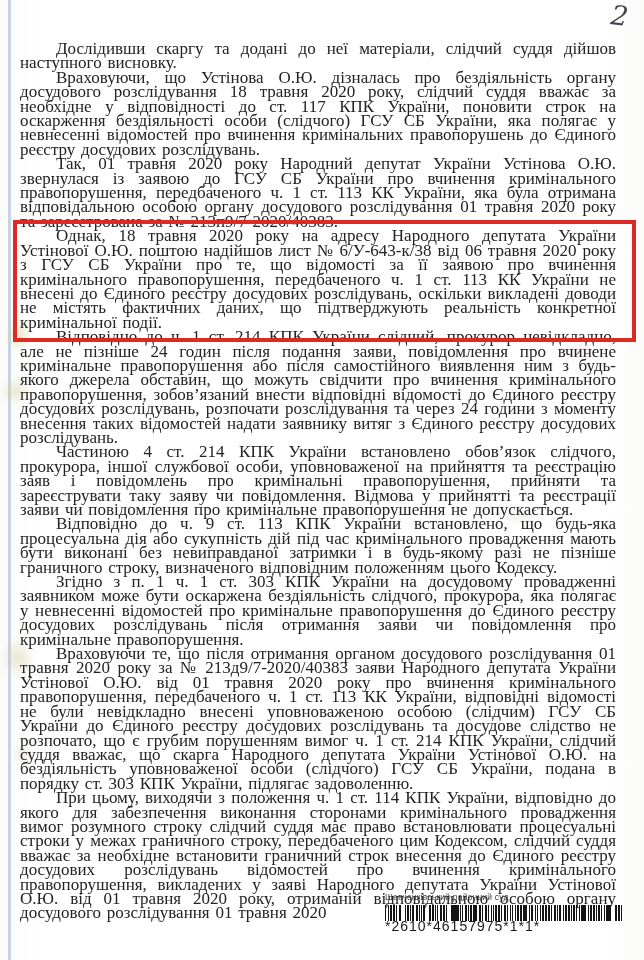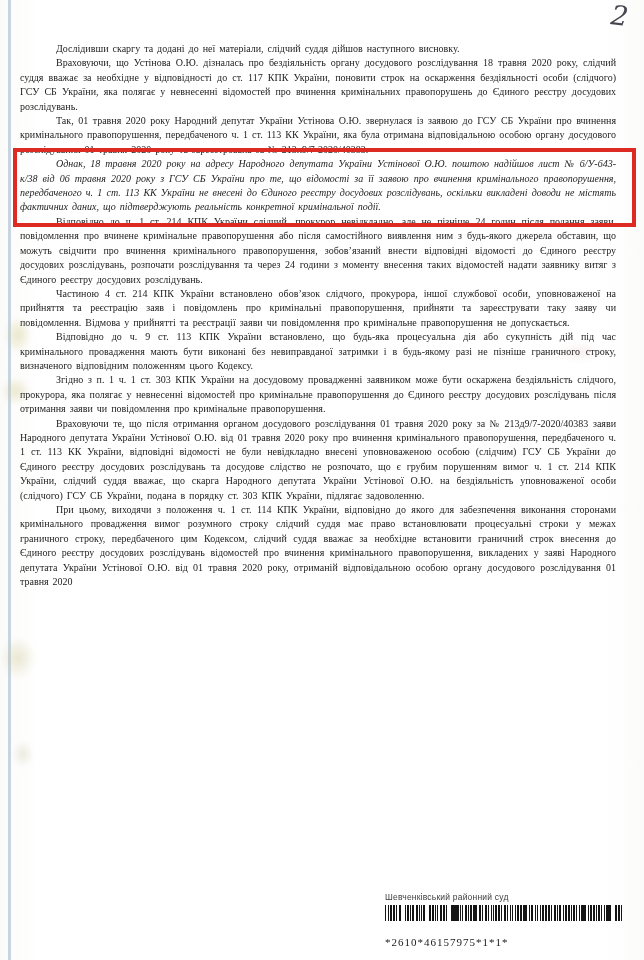--- a/index.html
+++ b/index.html
@@ -29,50 +29,50 @@
   .pagenum{
     position:absolute;top:0px;right:16px;
     font-family:"DejaVu Serif",serif;font-style:italic;
     font-size:27px;color:#474650;
     transform:rotate(7deg);
   }
 
   
   .text-block{
     position:absolute;left:20px;top:42px;width:596px;
-    font-size:10px;line-height:14.4px;
+    font-size:17px;line-height:14.4px;
     word-spacing:1.5px;
     text-align:justify;
   }
   .text-block p{
     margin:0;text-indent:36px;
   }
 
   
-  .hl{position:relative;font-style:italic;}
+  .hl{position:relative;}
   .hl::before{
     content:"";position:absolute;
     left:-7px;right:-20px;top:-9px;bottom:-12px;
     border:4px solid var(--hl-color,#dd2a22);
     z-index:3;pointer-events:none;
   }
 
   
   .stamp{
     position:absolute;left:385px;top:892px;width:238px;
     font-family:"Liberation Sans","DejaVu Sans",sans-serif;
     color:#3d3d3d;
   }
   .stamp .court-line{font-size:8.5px;line-height:10.5px;letter-spacing:0.2px;}
   .barcode{margin-top:2px;height:16px;}
   .barcode svg{display:block;margin:0 auto;}
   .barcode-text{
-    font-size:11px;letter-spacing:1px;color:#1a1a1a;
-    font-family:Liberation Serif, serif;
-    margin-top:16px;line-height:10px;
+    font-size:14px;letter-spacing:1px;color:#1a1a1a;
+    font-family:Liberation Sans, sans-serif;
+    margin-top:0px;line-height:10px;
   }
 </style>
 </head>
 <body>
 
 <div class="page">
 
   <div class="scan-line"></div>
   <div class="smudge sm1"></div>
   <div class="smudge sm2"></div>

